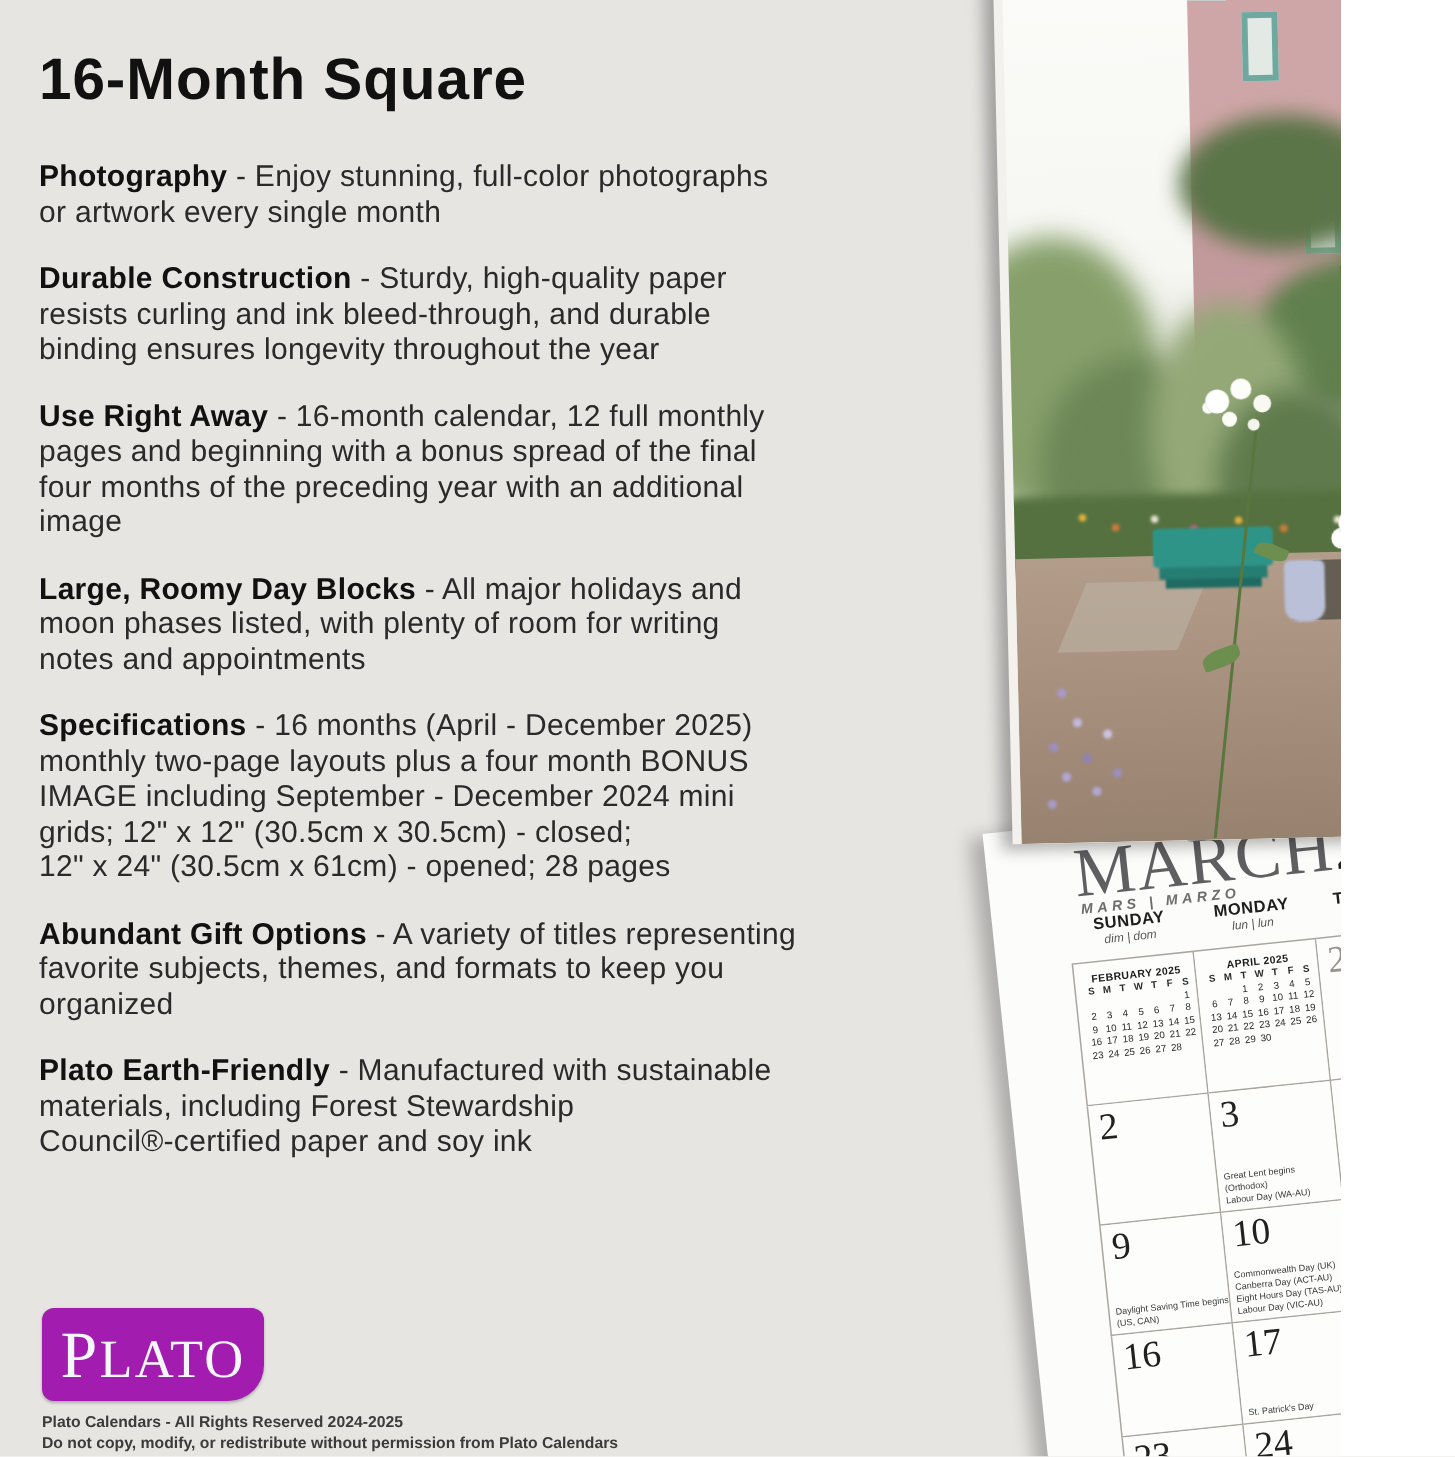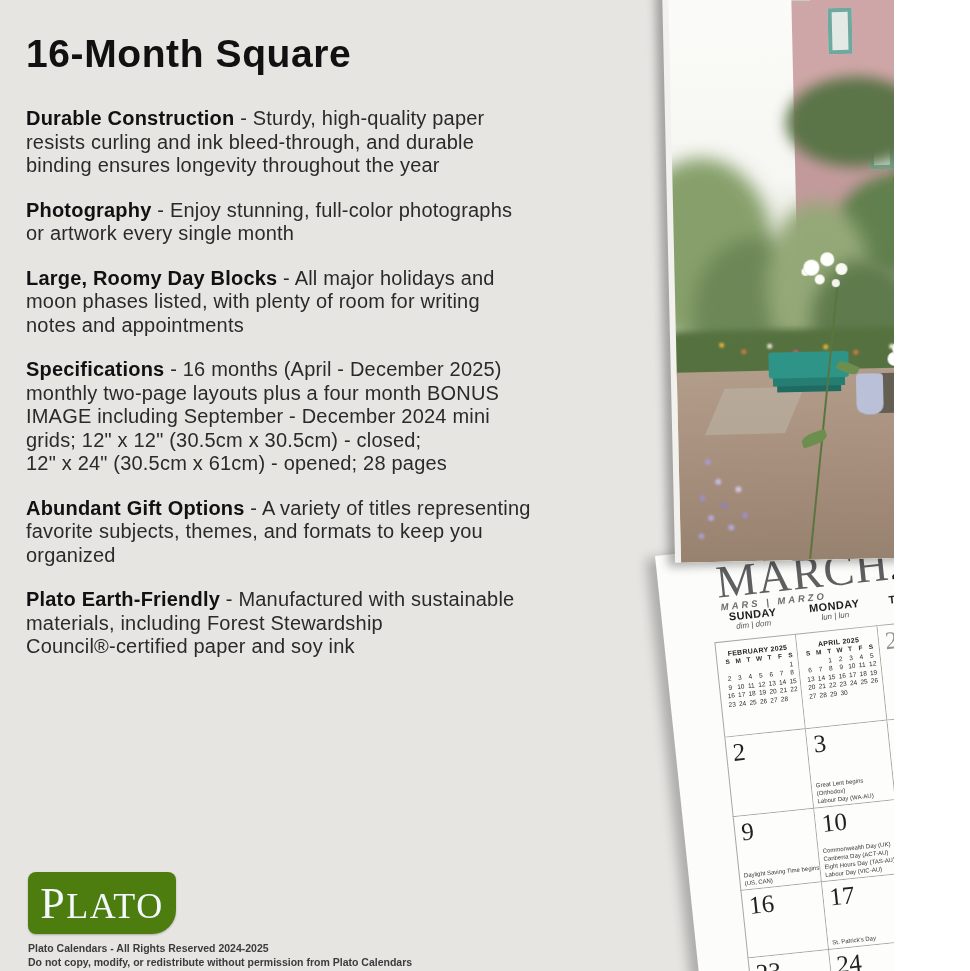--- a/index.html
+++ b/index.html
@@ -13,21 +13,21 @@
 
   
   .desc { position: absolute; left: 26px; top: 26px; width: 640px; }
   .title { font-size: 39px; line-height: 55px; font-weight: bold; color: #111;
            letter-spacing: 0.6px; margin-bottom: 26px; }
   .feat { font-size: 20px; line-height: 23.5px; margin: 0 0 21px 0; color: #2a2a2a;
           letter-spacing: 0.2px; white-space: pre-line; }
   .feat b { color: #111; font-weight: bold; }
 
   .brand { position: absolute; left: 28px; top: 872px; }
-  .logo { width: 148px; height: 62px; background: #4d7c0f;
+  .logo { width: 148px; height: 62px; background: #a21caf;
           border-radius: 8px 8px 24px 8px;
           display: flex; align-items: center; justify-content: center;
           box-shadow: 0 1px 2px rgba(0,0,0,0.25); }
   .logo-text { display: block; font-family: "Liberation Serif", serif; color: #f4f8fc;
           font-size: 36px; letter-spacing: 1.5px; line-height: 1; padding-top: 2px; }
   .logo-text::first-letter { font-size: 44px; }
   .footer { margin-top: 7px; font-size: 10.5px; line-height: 14px; color: #3b3b3b; font-weight: 600; }
 
   
   .photo-page {
@@ -142,25 +142,29 @@
 </head>
 <body>
 
 <div id="app">
 
   <div class="desc">
     <div class="title">
       <div>16-Month Square</div>
     </div>
 
+    <p class="feat"><b>Photography</b><span> - </span><span>Enjoy stunning, full-color photographs
+or artwork every single month</span></p>
     <p class="feat"><b>Durable Construction</b><span> - </span><span>Sturdy, high-quality paper
 resists curling and ink bleed-through, and durable
 binding ensures longevity throughout the year</span></p>
-    <p class="feat"><b>Photography</b><span> - </span><span>Enjoy stunning, full-color photographs
-or artwork every single month</span></p>
+    <p class="feat"><b>Use Right Away</b><span> - </span><span>16-month calendar, 12 full monthly
+pages and beginning with a bonus spread of the final
+four months of the preceding year with an additional
+image</span></p>
     <p class="feat"><b>Large, Roomy Day Blocks</b><span> - </span><span>All major holidays and
 moon phases listed, with plenty of room for writing
 notes and appointments</span></p>
     <p class="feat"><b>Specifications</b><span> - </span><span>16 months (April - December 2025)
 monthly two-page layouts plus a four month BONUS
 IMAGE including September - December 2024 mini
 grids; 12" x 12" (30.5cm x 30.5cm) - closed;
 12" x 24" (30.5cm x 61cm) - opened; 28 pages</span></p>
     <p class="feat"><b>Abundant Gift Options</b><span> - </span><span>A variety of titles representing
 favorite subjects, themes, and formats to keep you

